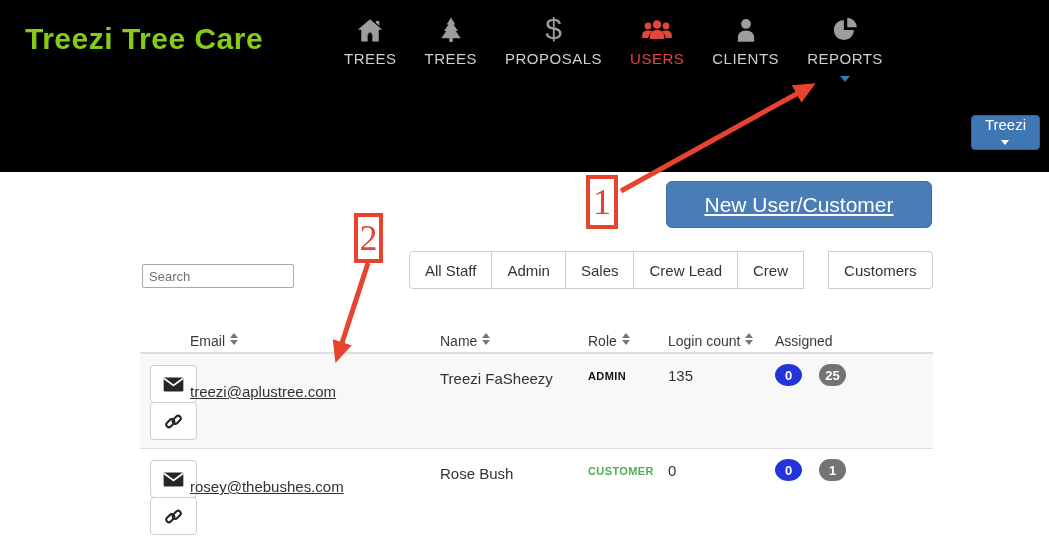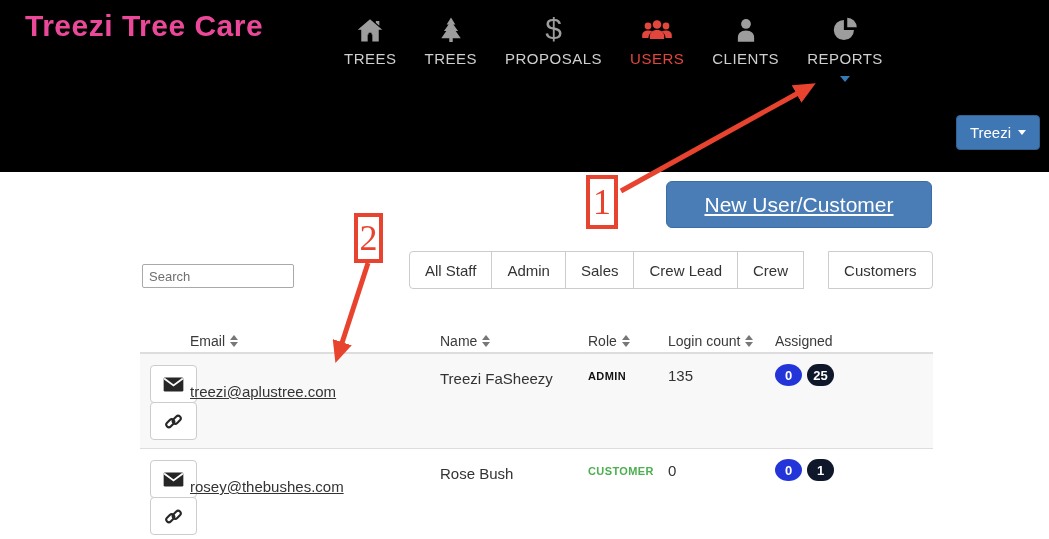--- a/index.html
+++ b/index.html
@@ -2,64 +2,64 @@
 <html><head>
 <meta charset="utf-8">
 <style>
   * { margin:0; padding:0; box-sizing:border-box; }
   html,body { background:#fff; }
   body { font-family:"Liberation Sans", sans-serif; }
   #app { position:relative; width:1049px; height:539px; overflow:hidden; background:#fff; }
 
   
   .header { position:absolute; left:0; top:0; width:1049px; height:172px; background:#000; }
-  .brand { position:absolute; left:25px; top:9px; color:#ec4899; font-size:30px; font-weight:bold; letter-spacing:.5px; }
+  .brand { position:absolute; left:25px; top:22px; color:#84cc16; font-size:30px; font-weight:bold; letter-spacing:.5px; }
   .nav { position:absolute; left:344px; top:14px; display:flex; gap:28px; align-items:flex-start; }
   .nav-item { display:flex; flex-direction:column; align-items:center; gap:6px; cursor:pointer; }
   .nav-item .ico { height:30px; display:flex; align-items:flex-end; justify-content:center; }
   .nav-item .lbl { font-size:15px; color:#cfcfcf; letter-spacing:.5px; }
   .nav-item.active .lbl { color:#e2463c; }
   .dollar-glyph { font-size:30px; color:#9d9d9d; font-weight:500; line-height:30px; }
   .nav-caret { width:0; height:0; border-left:5px solid transparent; border-right:5px solid transparent; border-top:6px solid #337ab7; margin-top:3px; }
-  .user-menu-btn { position:absolute; right:9px; top:115px; height:35px; padding:0 13px; background:#3f76b4; border:1px solid #33628f; border-radius:4px; color:#fff; font-size:15px; display:flex; align-items:center; gap:7px; cursor:pointer; font-family:inherit; }
+  .user-menu-btn { position:absolute; right:9px; top:115px; height:35px; padding:0 13px; background:#3f76b4; border:1px solid #33628f; border-radius:4px; color:#fff; font-size:15px; display:flex; align-items:center; gap:7px; cursor:pointer; font-family:inherit;flex-direction:column; }
   .caret-white { width:0; height:0; border-left:4px solid transparent; border-right:4px solid transparent; border-top:5px solid #fff; }
 
   
   .new-user-btn { position:absolute; left:666px; top:181px; width:266px; height:47px; background:#4a7cb5; border:1px solid #3c6da5; border-radius:6px; color:#fff; font-size:21px; cursor:pointer; font-family:inherit;text-decoration:underline; }
   .search-input { position:absolute; left:142px; top:264px; width:152px; height:24px; border:1px solid #a9a9a9; border-radius:2px; padding:0 6px; font-size:13px; color:#333; font-family:inherit; }
   .search-input::placeholder { color:#6f6f6f; opacity:1; }
   .tab-group { position:absolute; left:405px; top:251px; height:38px; display:flex; }
   .tab-btn { height:38px; padding:0 15px; background:#fff; border:1px solid #ccc; margin-left:-1px; font-size:15px; color:#333; cursor:pointer; font-family:inherit; white-space:nowrap; }
   .tab-btn:first-child { border-radius:4px 0 0 4px; margin-left:4px; }
   .tab-btn:last-child { border-radius:0 4px 4px 0;margin-left:24px; }
 
   
   .users-table { position:absolute; left:140px; top:330px; width:793px; }
   .t-head, .t-row { display:grid; grid-template-columns:50px 250px 148px 80px 107px 1fr; }
   .t-head { height:24px; align-items:center; border-bottom:2px solid #ddd; font-size:14px; color:#3a3a3a; }
-  .th { display:flex; align-items:center; gap:5px; }
+  .th { display:flex; align-items:flex-start; gap:5px; }
   .sort-icon { display:inline-flex; flex-direction:column; gap:2px; }
   .sort-icon .up { width:0; height:0; border-left:4px solid transparent; border-right:4px solid transparent; border-bottom:5px solid #777; }
   .sort-icon .dn { width:0; height:0; border-left:4px solid transparent; border-right:4px solid transparent; border-top:5px solid #777; }
   .t-row { height:95px; border-bottom:1px solid #ddd; }
   .t-row.striped { background:#f8f8f8; }
   .cell-actions { padding:11px 0 0 10px; display:flex; flex-direction:column; }
   .icon-btn { width:47px; height:38px; background:#fff; border:1px solid #ccc; border-radius:4px; display:flex; align-items:center; justify-content:center; cursor:pointer; }
   .icon-btn + .icon-btn { margin-top:-1px; }
   .cell-email { padding-top:29px; font-size:15px; }
   .cell-email a { color:#333; text-decoration:underline; }
   .cell-name { padding-top:16px; font-size:15px; color:#333; }
   .cell-role { padding-top:16px; font-size:11px; font-weight:bold; letter-spacing:.4px; }
   .role-admin { color:#111; }
   .role-customer { color:#4caf50; }
   .cell-login { padding-top:13px; font-size:15px; color:#333; }
   .cell-assigned { padding-top:10px; display:flex; align-items:flex-start; gap:5px; }
   .badge { min-width:27px; height:22px; padding:0 6px; color:#fff; font-size:13px; font-weight:bold; display:inline-flex; align-items:center; justify-content:center; }
   .badge-blue { background:#2334d8; border-radius:50%; }
-  .badge-green { background:#0f172a; border-radius:11px; }
+  .badge-green { background:#737373; border-radius:11px;margin-left:12px; }
 
   
   .anno-overlay { position:absolute; left:0; top:0; width:1049px; height:539px; pointer-events:none; z-index:50; }
   .anno-box { position:absolute; background:#fff; border:4px solid #e8432e; color:#e8432e; font-family:"Liberation Serif", serif; font-size:36px; display:flex; align-items:center; justify-content:center; z-index:51; pointer-events:none; line-height:1; }
   .anno-box-1 { left:586px; top:175px; width:32px; height:54px; }
   .anno-box-2 { left:354px; top:213px; width:29px; height:50px; }
 </style>
 </head>
 <body>
 

